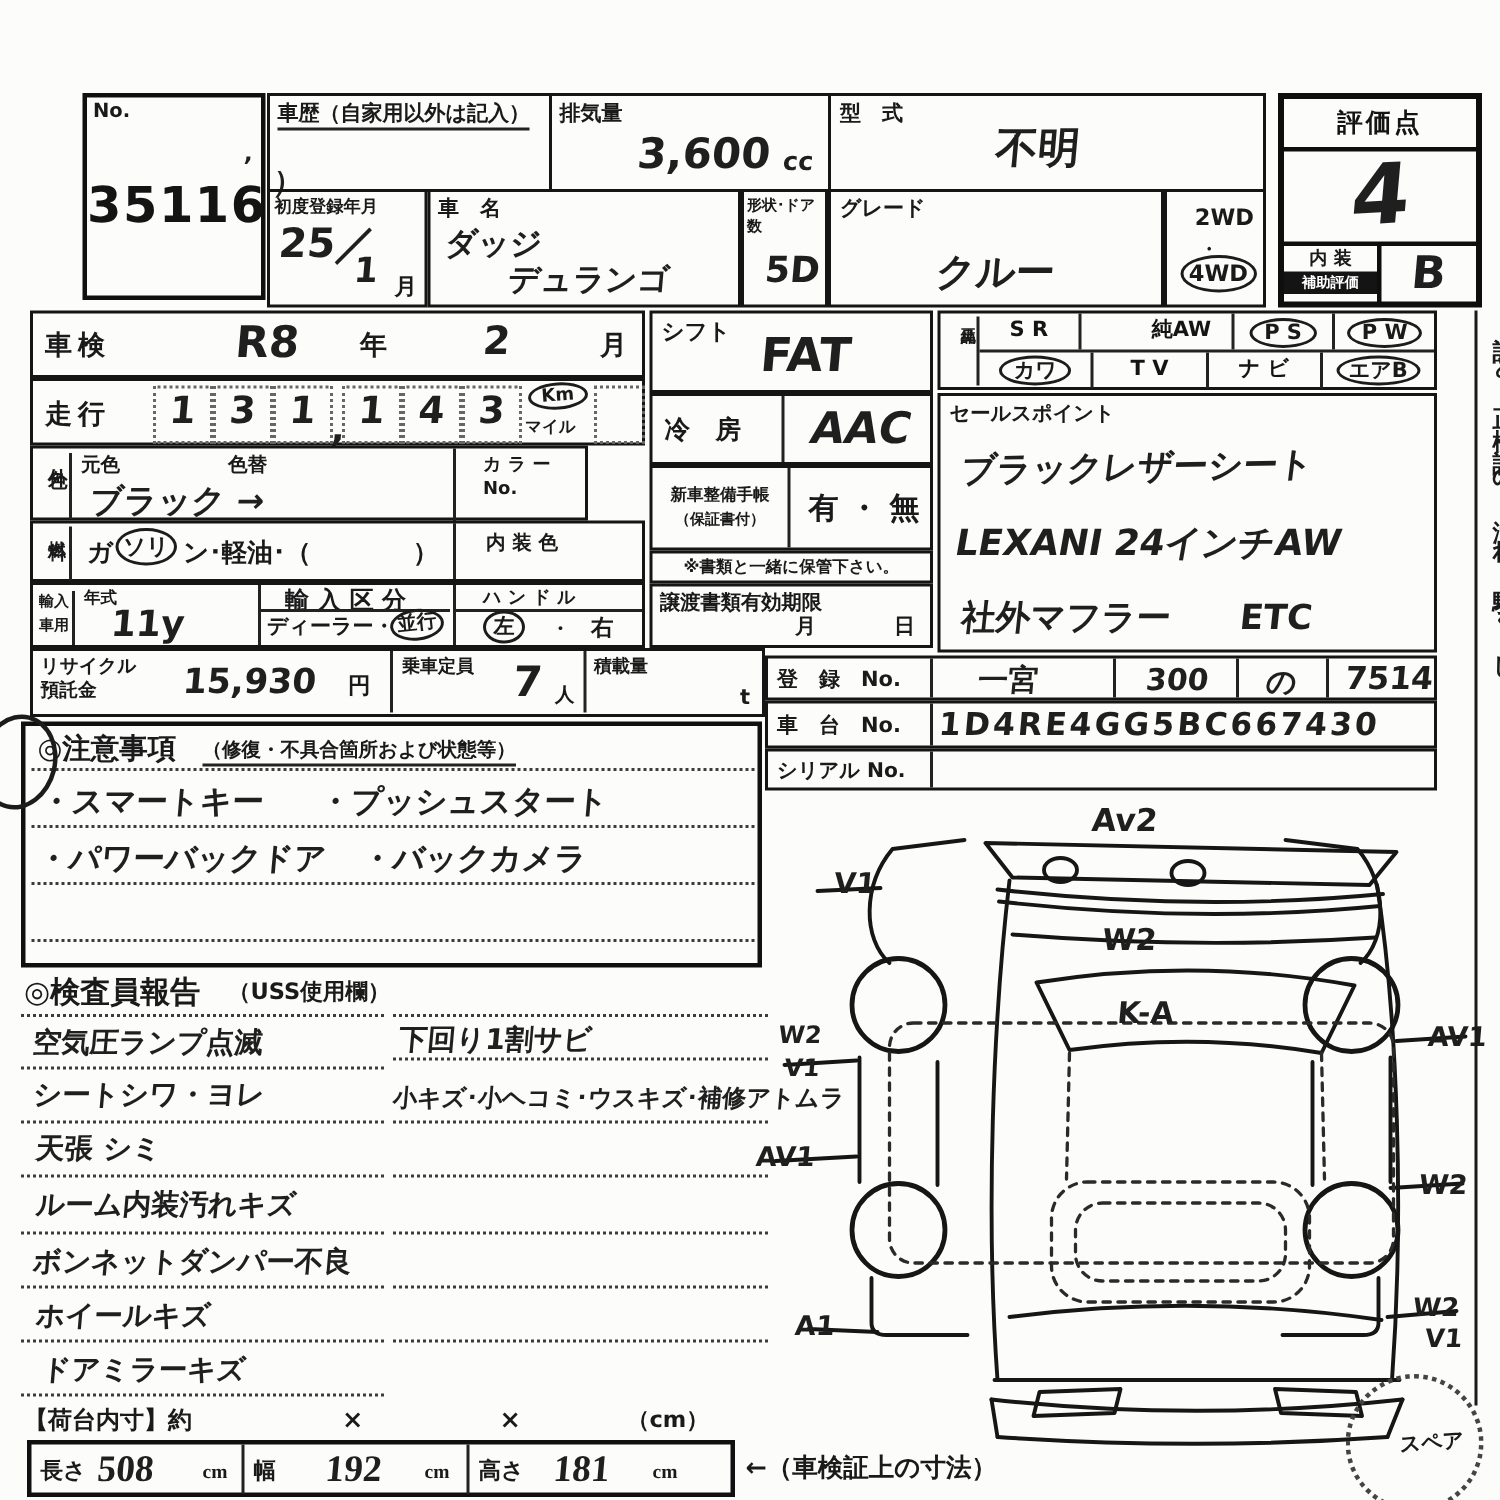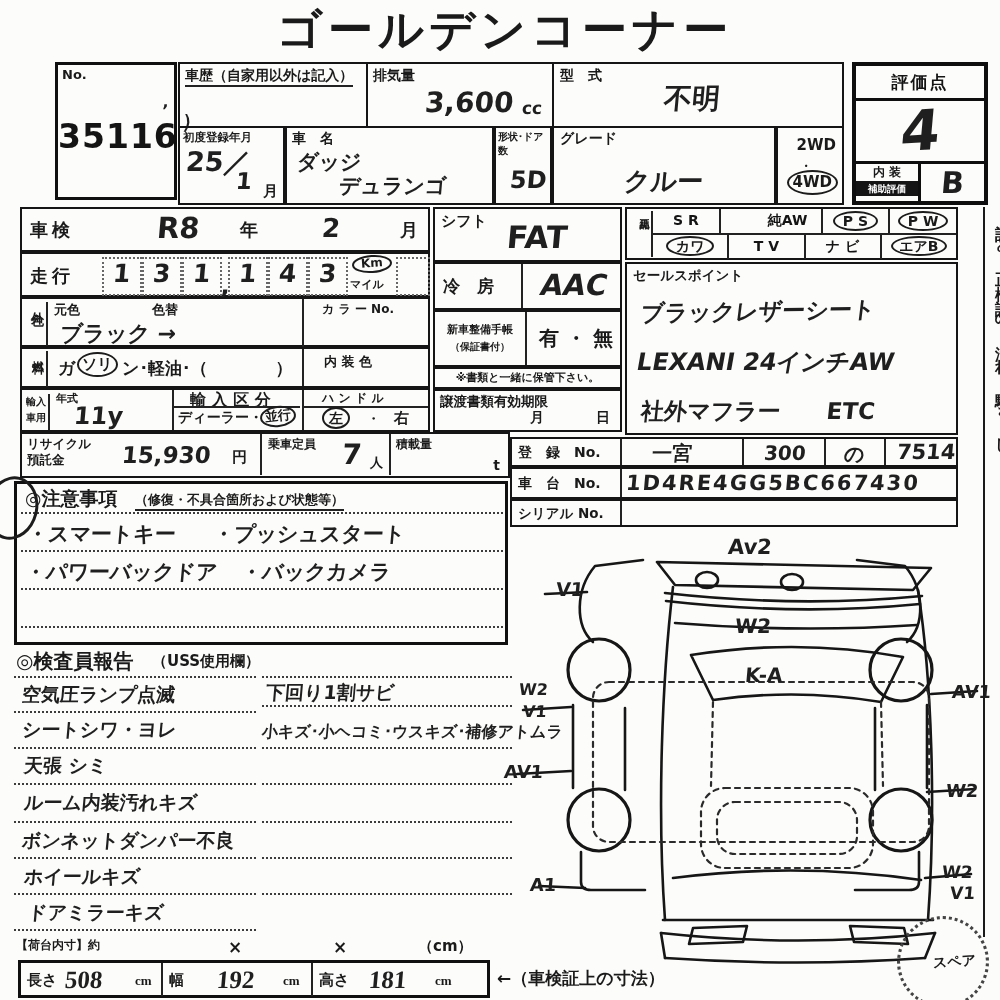--- a/index.html
+++ b/index.html
@@ -13,21 +13,20 @@
   .ell{border:2.5px solid #1c1c1c;border-radius:50%;display:inline-block;padding:0 6px;line-height:1.15;}
   .dotl{border-bottom:2px dotted #3c3c3c;}
   .vt{writing-mode:vertical-rl;text-orientation:upright;letter-spacing:1px;}
   .inv{background:#141414;color:#fff;}
 </style>
 </head>
 <body>
 
 <div class="page">
 
-  <div class="a lb" style="left:240px;top:0px;width:530px;text-align:center;font-size:45px;letter-spacing:5px;">ゴールデンコーナー</div>
 
   <div class="a bx3" style="left:55px;top:62px;width:122px;height:138px;">
     <div class="a lb" style="left:4px;top:2px;font-size:13px;">No.</div>
     <div class="a" style="left:0;top:52px;width:100%;text-align:center;font-size:33px;font-weight:bold;letter-spacing:1px;">35116</div>
     <div class="a hw" style="left:104px;top:36px;font-size:16px;">’</div>
   </div>
   <div class="a hw" style="left:182px;top:108px;font-size:20px;">）</div>
 
   <div class="a bx" style="left:178px;top:62px;width:190px;height:66px;">
     <div class="a lb" style="left:5px;top:3px;font-size:14px;border-bottom:2px solid #222;">車歴（自家用以外は記入）</div>
@@ -98,21 +97,21 @@
     <span class="a" style="left:160px;top:3px;width:36px;height:35px;border:2px dotted #666;text-align:center;"><span class="hw" style="font-size:25px;">1</span></span>
     <span class="a hw" style="left:199px;top:18px;font-size:24px;">,</span>
     <span class="a" style="left:206px;top:3px;width:36px;height:35px;border:2px dotted #666;text-align:center;"><span class="hw" style="font-size:25px;">1</span></span>
     <span class="a" style="left:246px;top:3px;width:36px;height:35px;border:2px dotted #666;text-align:center;"><span class="hw" style="font-size:25px;">4</span></span>
     <span class="a" style="left:286px;top:3px;width:36px;height:35px;border:2px dotted #666;text-align:center;"><span class="hw" style="font-size:25px;">3</span></span>
     <span class="a ell lb" style="left:330px;top:1px;font-size:12px;padding:0 7px;transform:rotate(-4deg);">Km</span>
     <span class="a lb" style="left:328px;top:23px;font-size:11px;">マイル</span>
     <span class="a" style="left:374px;top:3px;width:30px;height:35px;border:2px dotted #666;"></span>
   </div>
 
-  <div class="a bx" style="left:20px;top:297px;width:410px;height:50px;">
+  <div class="a bx" style="left:20px;top:297px;width:372px;height:50px;">
     <div class="a lb vt" style="left:2px;top:3px;width:22px;height:44px;font-size:13px;border-right:2px solid #222;">外色</div>
     <span class="a lb" style="left:32px;top:2px;font-size:13px;">元色</span>
     <span class="a lb" style="left:130px;top:2px;font-size:13px;">色替</span>
     <span class="a hw" style="left:38px;top:20px;font-size:22px;">ブラック →</span>
     <div class="a" style="left:280px;top:0;width:0;height:50px;border-left:2px solid #222;"></div>
     <span class="a lb" style="left:300px;top:2px;font-size:12px;">カ ラ ー No.</span>
   </div>
 
   <div class="a bx" style="left:20px;top:347px;width:410px;height:41px;">
     <div class="a lb vt" style="left:2px;top:2px;width:22px;height:36px;font-size:12px;border-right:2px solid #222;">燃料</div>
@@ -335,21 +334,21 @@
   <span class="a hw" style="left:952px;top:681px;font-size:18px;">AV1</span>
   <span class="a hw" style="left:504px;top:761px;font-size:18px;">AV1</span>
   <span class="a hw" style="left:946px;top:780px;font-size:18px;">W2</span>
   <span class="a hw" style="left:530px;top:874px;font-size:18px;">A1</span>
   <span class="a hw" style="left:942px;top:862px;font-size:17px;">W2</span>
   <span class="a hw" style="left:950px;top:883px;font-size:17px;">V1</span>
 
   <div class="a" style="left:897px;top:916px;width:86px;height:86px;border:3px dotted #444;border-radius:50%;"></div>
   <span class="a lb" style="left:933px;top:953px;font-size:14px;transform:rotate(-4deg);">スペア</span>
 
-  <span class="a lb" style="left:16px;top:937px;font-size:12px;">【荷台内寸】約</span>
+  <span class="a lb" style="left:16px;top:937px;font-size:16px;">【荷台内寸】約</span>
   <span class="a lb" style="left:228px;top:937px;font-size:17px;">×</span>
   <span class="a lb" style="left:333px;top:937px;font-size:17px;">×</span>
   <span class="a lb" style="left:418px;top:937px;font-size:15px;">（cm）</span>
 
   <div class="a bx3" style="left:18px;top:960px;width:472px;height:38px;font-family:Liberation Serif, serif;">
     <span class="a lb" style="left:6px;top:8px;font-size:15px;">長さ</span>
     <span class="a hw" style="left:44px;top:3px;font-size:25px;">508</span>
     <span class="a lb" style="left:114px;top:10px;font-size:13px;">cm</span>
     <div class="a" style="left:140px;top:0;width:0;height:33px;border-left:2.5px solid #222;"></div>
     <span class="a lb" style="left:148px;top:8px;font-size:15px;">幅</span>

